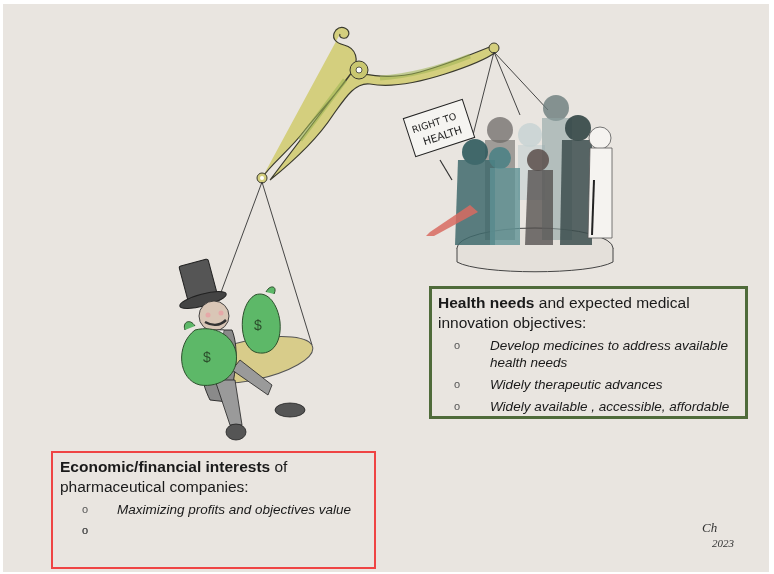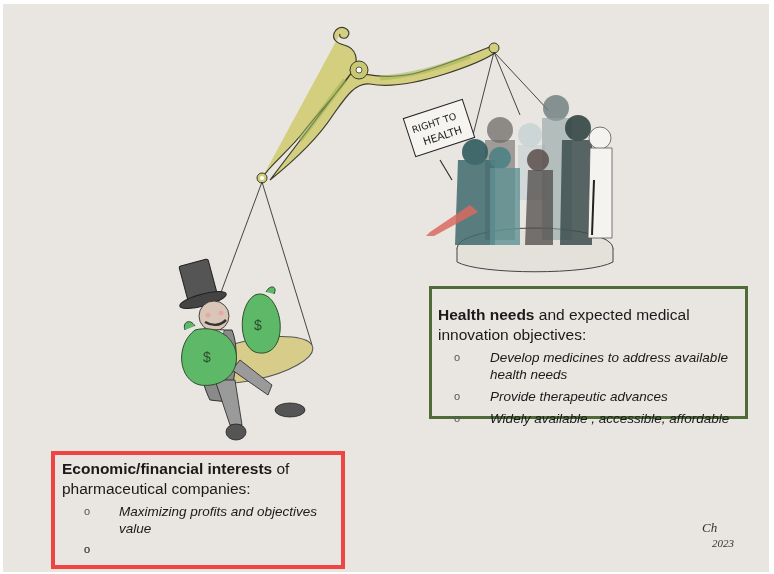--- a/index.html
+++ b/index.html
@@ -1,21 +1,21 @@
 <!DOCTYPE html>
 <html><head>
 <meta charset="utf-8">
 <style>
   html, body { margin: 0; padding: 0; background: #ffffff; }
   body { width: 774px; height: 574px; position: relative; overflow: hidden; font-family: "Liberation Sans", sans-serif; }
   .canvas { position: absolute; left: 3px; top: 4px; width: 766px; height: 568px; background: #e9e5e0; }
   svg.art { position: absolute; left: 0; top: 0; width: 774px; height: 574px; }
   .box { position: absolute; background: #e9e5e0; color: #1a1a1a; }
-  .box-health { left: 429px; top: 286px; width: 319px; height: 133px; border: 3px solid #4f6b3a; box-sizing: border-box; padding: 16px 6px 0 6px; }
-  .box-econ { left: 51px; top: 451px; width: 294px; height: 118px; border: 4px solid #ef4444; box-sizing: border-box; padding: 4px 6px 0 7px; }
+  .box-health { left: 429px; top: 286px; width: 319px; height: 133px; border: 3px solid #4f6b3a; box-sizing: border-box; padding: 4px 6px 0 6px; }
+  .box-econ { left: 51px; top: 451px; width: 325px; height: 118px; border: 2px solid #ef4444; box-sizing: border-box; padding: 4px 6px 0 7px; }
   .heading { font-size: 15.5px; line-height: 20px; }
   .heading b { font-weight: bold; }
   ul.items { list-style: none; margin: 4px 0 0 0; padding: 0; }
   ul.items li { position: relative; padding-left: 52px; font-style: italic; font-size: 13.5px; line-height: 17px; margin-bottom: 5px; }
   ul.items li .bullet { position: absolute; left: 16px; top: 0; font-style: normal; font-size: 11px; color: #555; }
   .box-econ ul.items li { padding-left: 57px; margin-bottom: 4px; }
   .box-econ ul.items li .bullet { left: 22px; }
   .sign-text { font-family: "DejaVu Sans", sans-serif; }
 </style>
 </head>
@@ -113,21 +113,21 @@
   <g>
     <text x="702" y="532" font-size="13" fill="#333" font-style="italic" font-family="Liberation Serif, serif">Ch</text>
     <text x="712" y="547" font-size="11" fill="#333" font-style="italic" font-family="Liberation Serif, serif">2023</text>
   </g>
 </svg>
 
 <div class="box box-health">
   <div class="heading"><b>Health needs</b><span> and expected medical innovation objectives:</span></div>
   <ul class="items">
     <li><span class="bullet">o</span><span>Develop medicines to address available health needs</span></li>
-    <li><span class="bullet">o</span><span>Provide therapeutic advances</span></li>
+    <li><span class="bullet">o</span><span>Widely therapeutic advances</span></li>
     <li><span class="bullet">o</span><span>Widely available , accessible, affordable</span></li>
   </ul>
 </div>
 
 <div class="box box-econ">
   <div class="heading"><b>Economic/financial interests</b><span> of pharmaceutical companies:</span></div>
   <ul class="items">
     <li><span class="bullet">o</span><span>Maximizing profits and objectives value</span></li>
     <li><span class="bullet">o</span></li>
     <li><span class="bullet">o</span></li>

